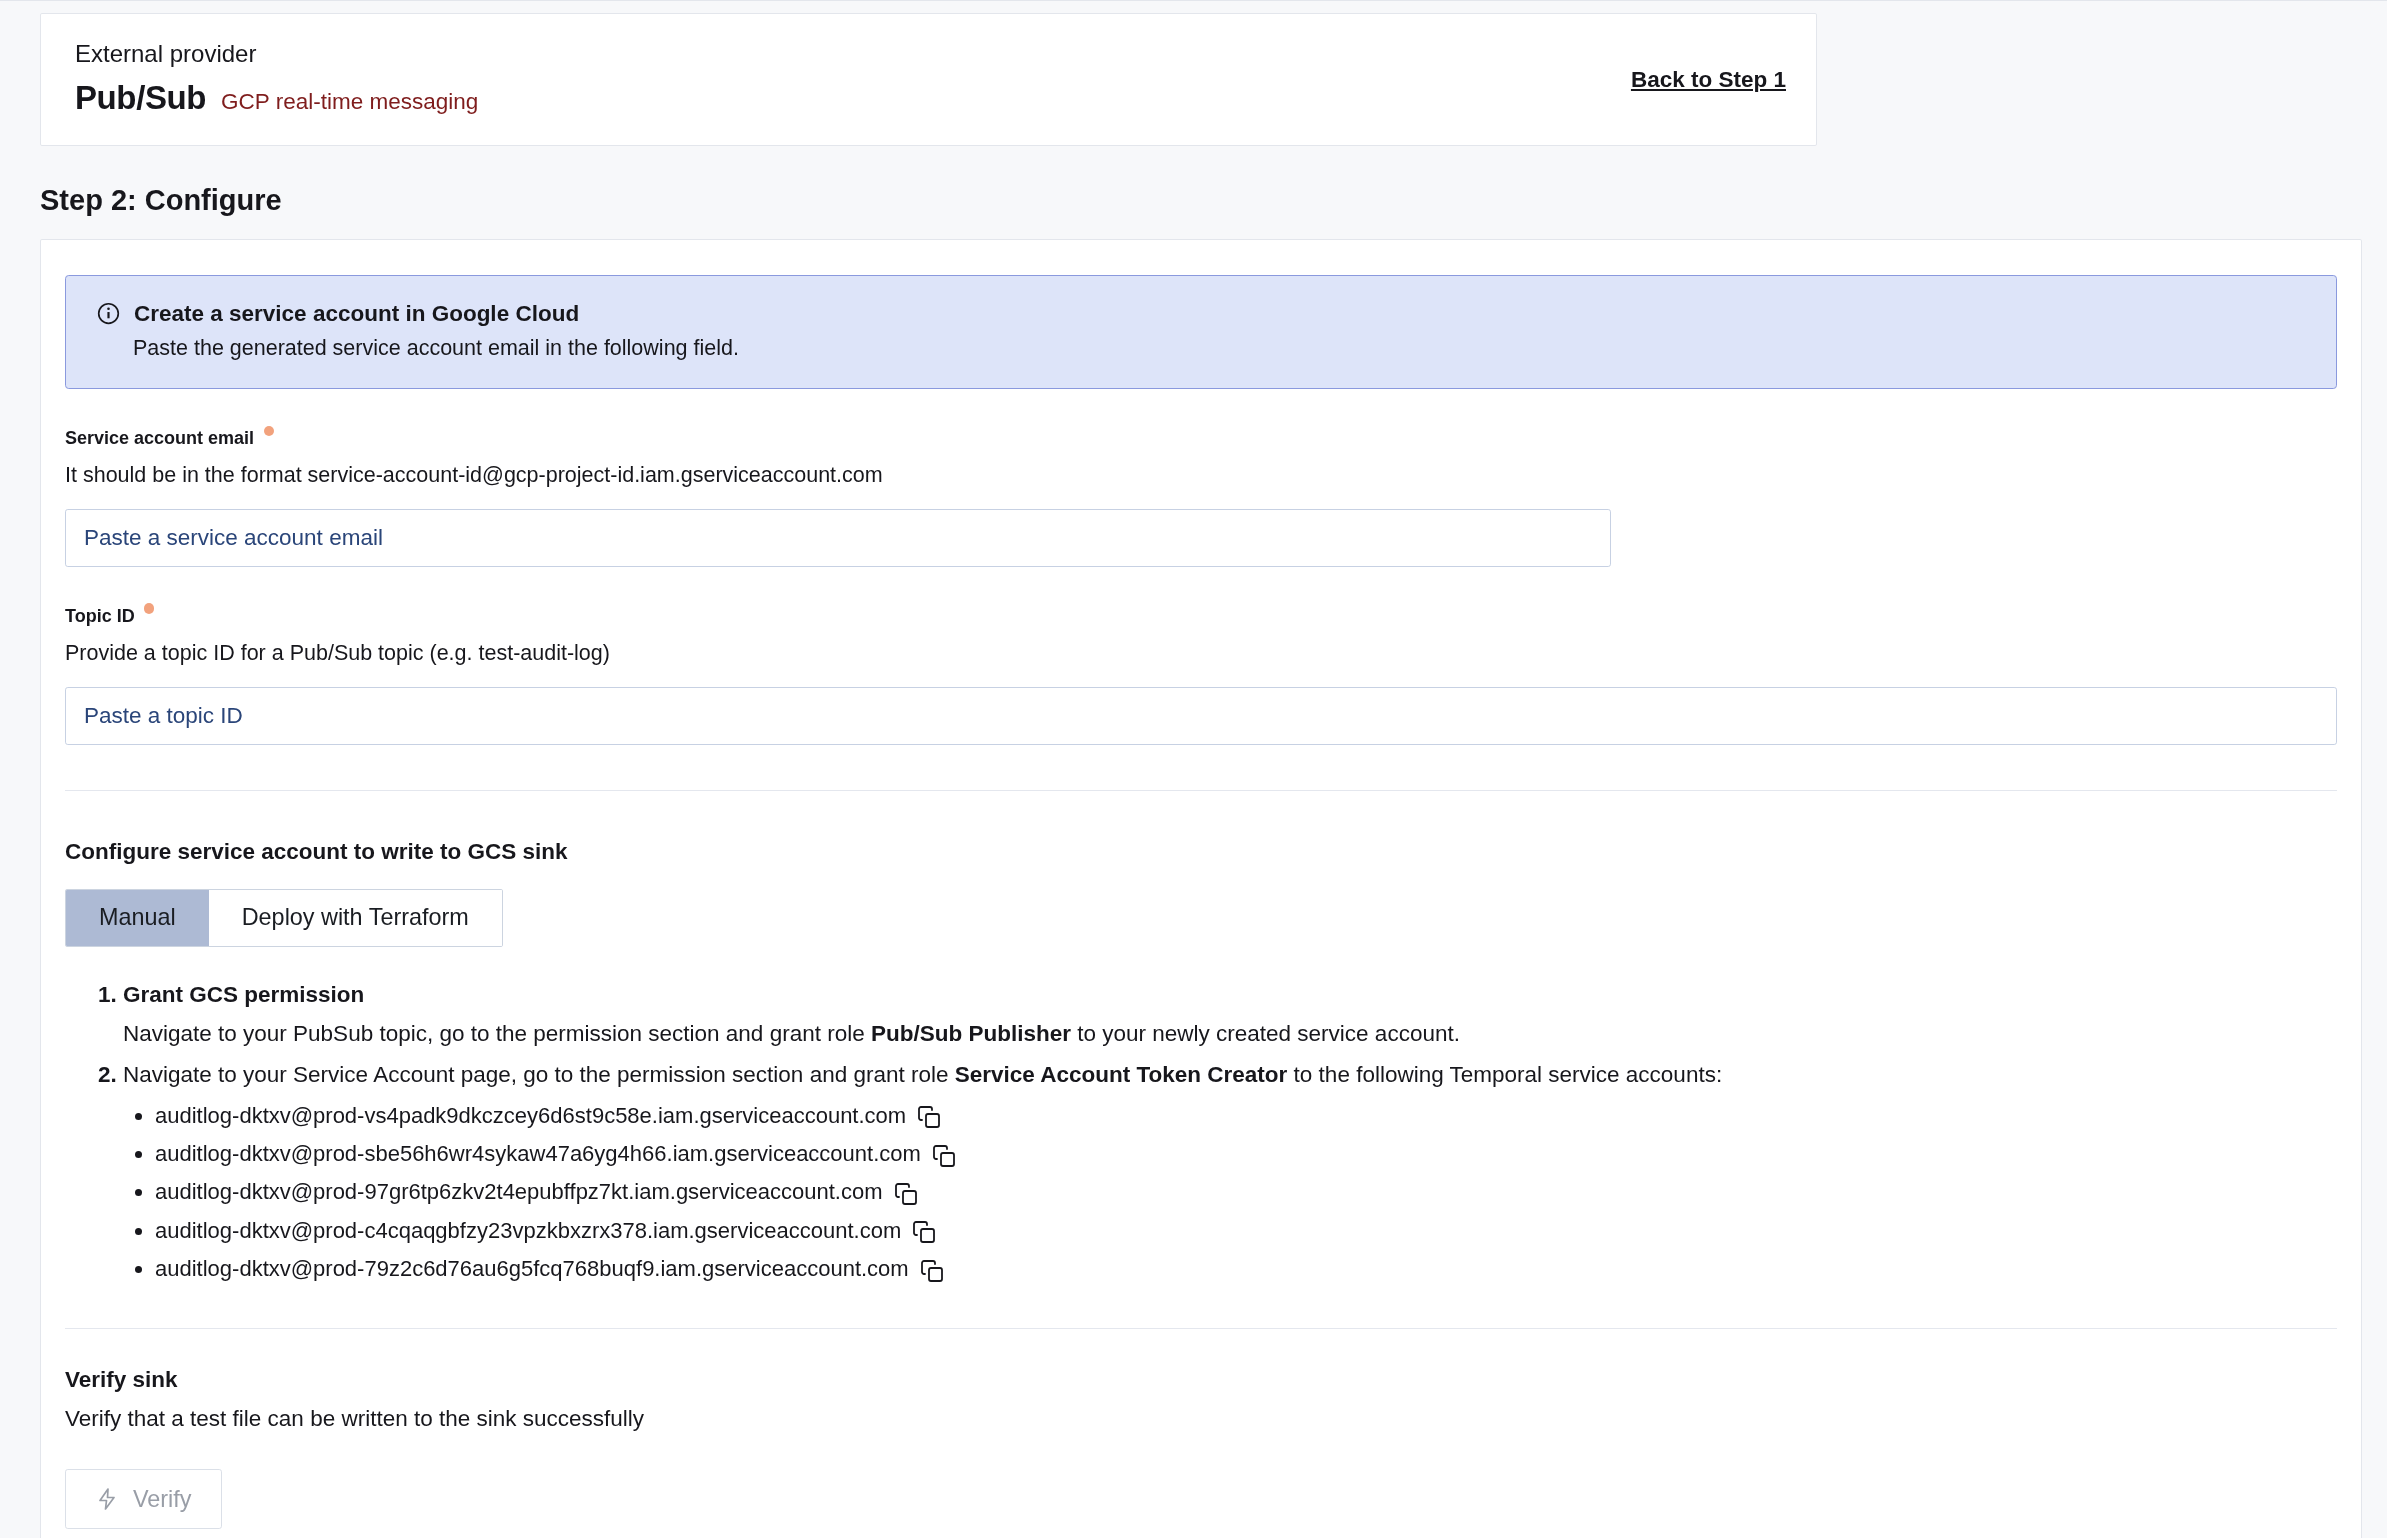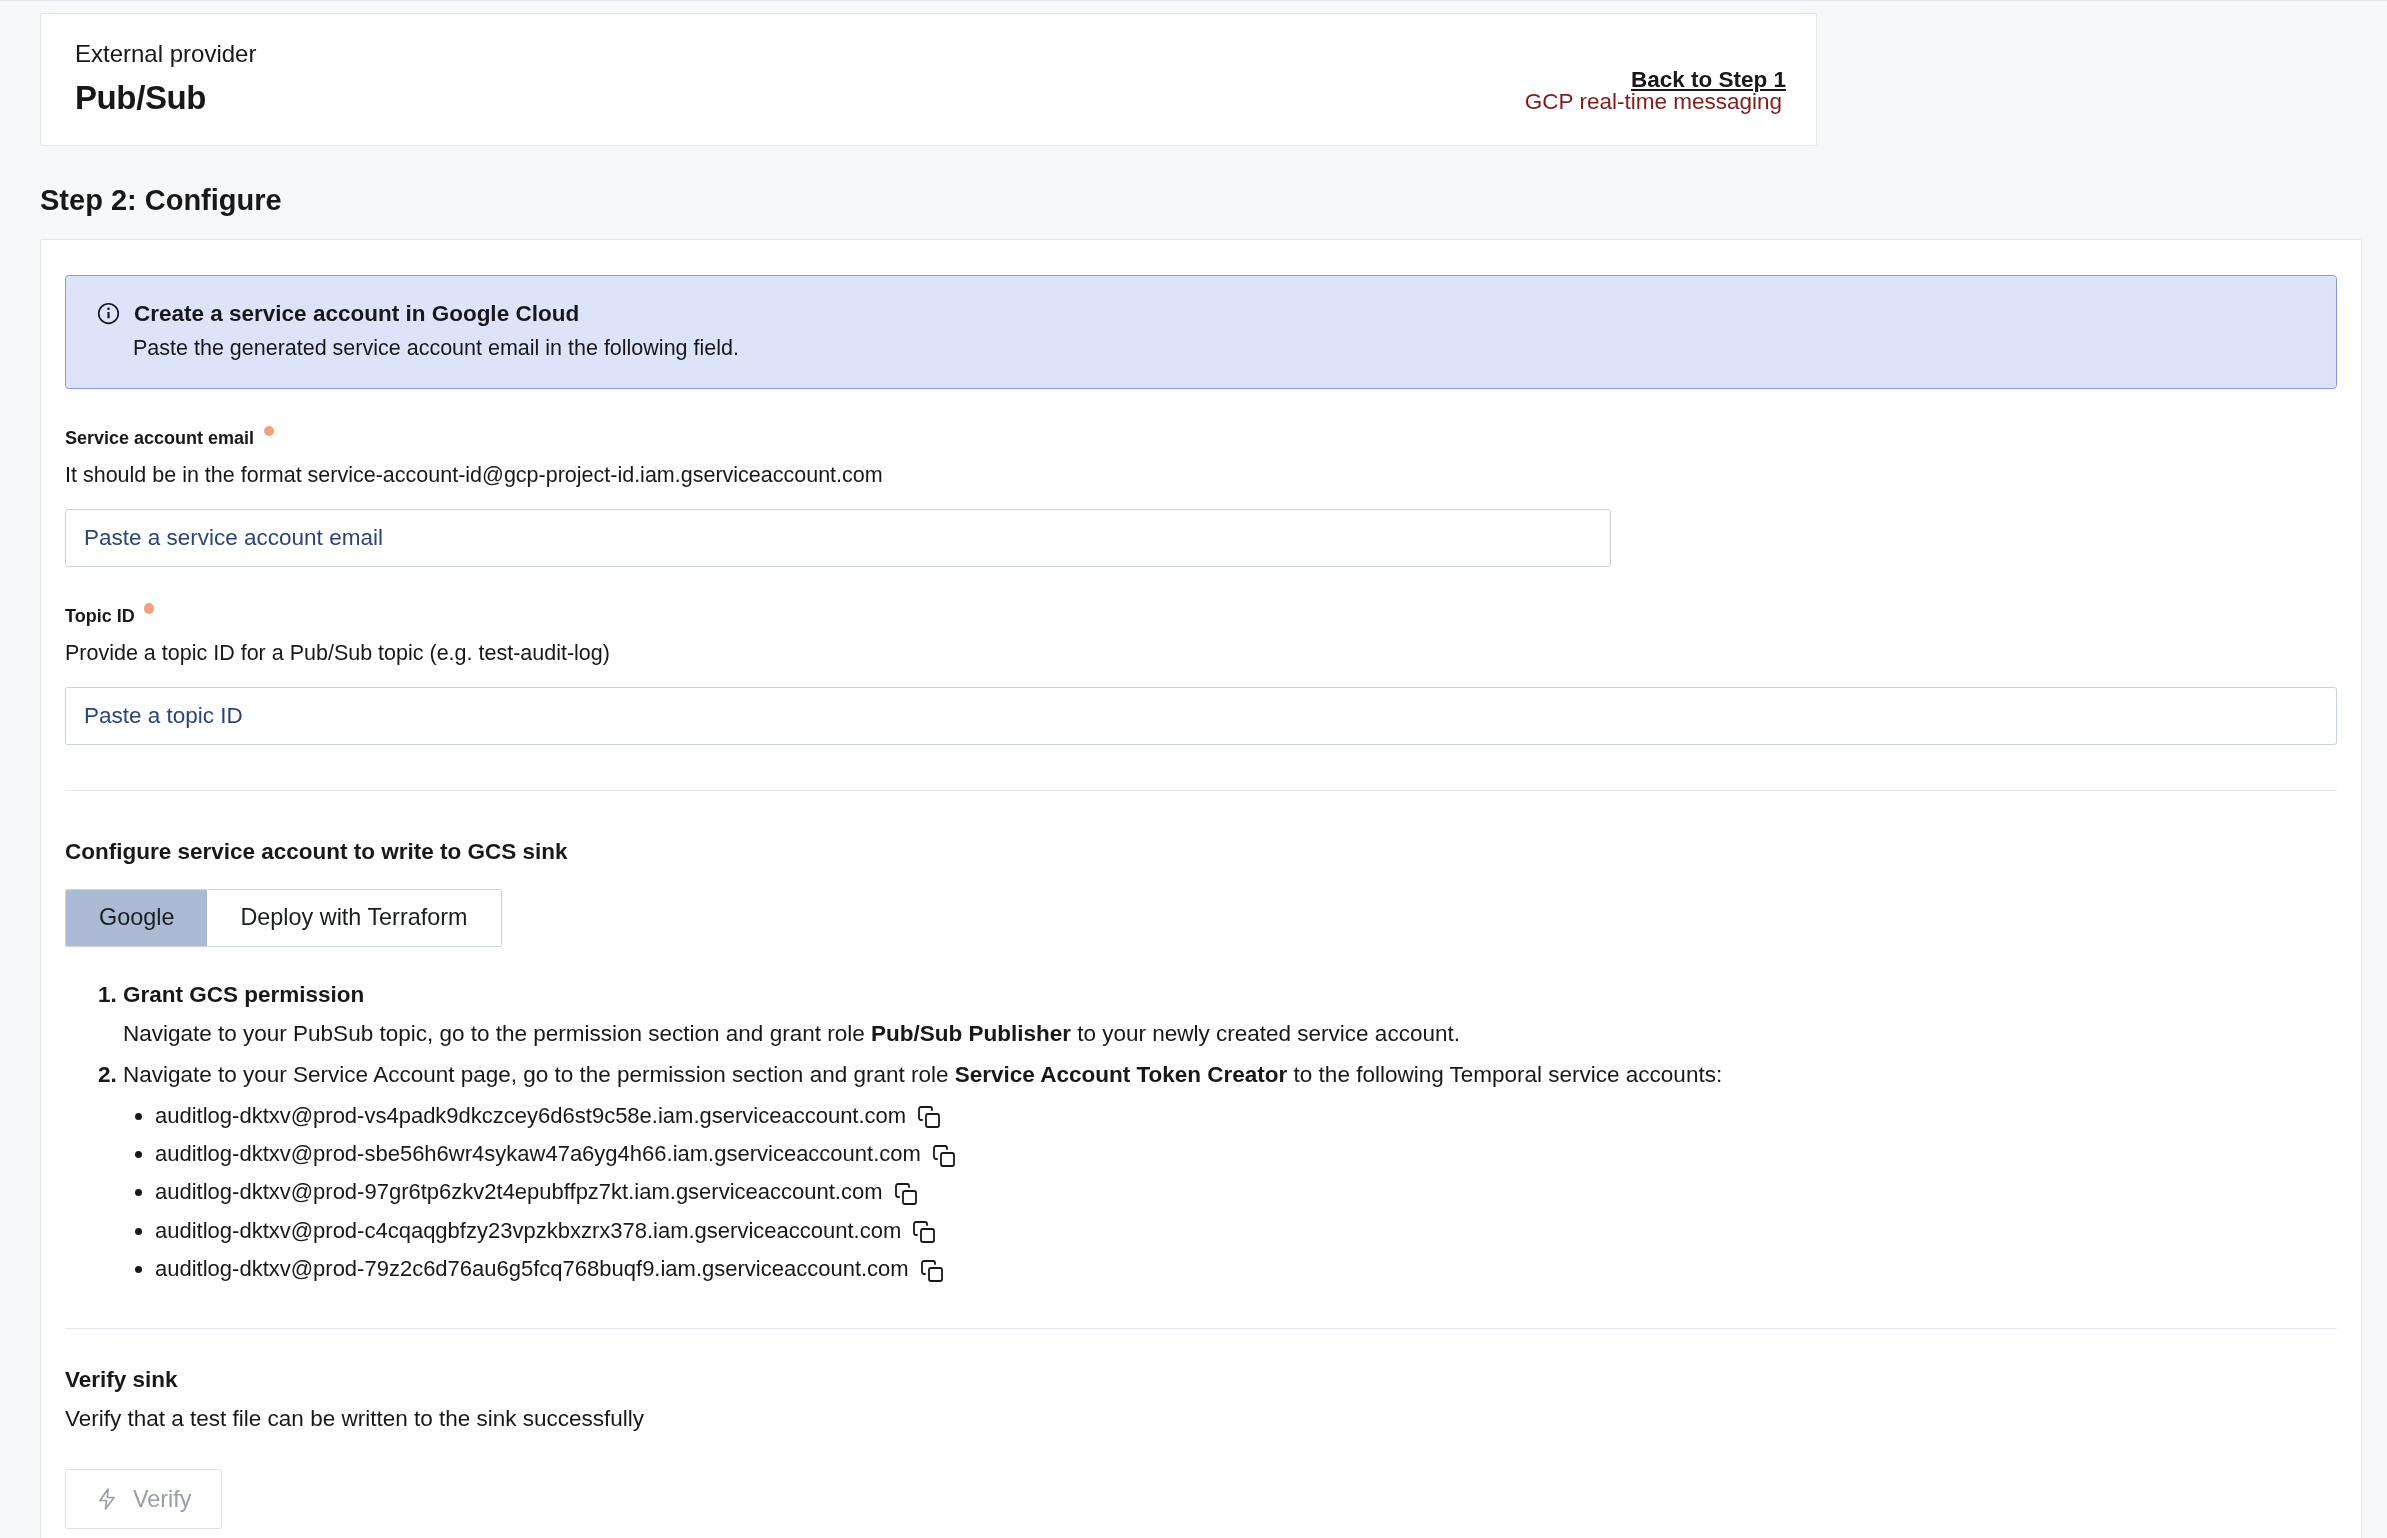--- a/index.html
+++ b/index.html
@@ -17,21 +17,21 @@
   .provider-card {
     position: relative;
     margin: 12px 0 0 40px;
     width: 1777px;
     background: #ffffff;
     border: 0.9px solid #e3e6ec;
     border-radius: 1.9px;
     padding: 26px 34px 28px 34px;
   }
   .eyebrow { font-size: 24px; line-height: 28px; }
-  .name-row { margin-top: 11.2px; display: flex; align-items: baseline; gap: 15px; justify-content: space-between; }
+  .name-row { margin-top: 11.2px; display: flex; align-items: baseline; gap: 15px; }
   .provider-name { font-size: 33px; font-weight: 700; letter-spacing: -0.4px; }
   .provider-tagline { font-size: 22.5px; color: #7f1d1d; }
   .back-link {
     position: absolute; right: 30px; top: 50%; transform: translateY(-50%);
     font-size: 22.5px; font-weight: 600; text-decoration: underline; color: #17171c; cursor: pointer;
   }
 
   
   .step-heading { margin: 37px 0 0 40px; font-size: 29px; font-weight: 700; line-height: 34px; }
 
@@ -153,21 +153,21 @@
   </div>
   <div class="field-helper">Provide a topic ID for a Pub/Sub topic (e.g. test-audit-log)</div>
   <input class="text-input input-topic" type="text" placeholder="Paste a topic ID" style="">
 
   <hr class="divider">
 
   
   <div class="section-title">Configure service account to write to GCS sink</div>
 
   <div class="tabs">
-    <div class="tab selected">Google</div>
+    <div class="tab selected">Manual</div>
     <div class="tab">Deploy with Terraform</div>
   </div>
 
   <ol class="steps-list">
     <li>
       <div class="step-title">Grant GCS permission</div>
       <div class="step-body">
         <span>Navigate to your PubSub topic, go to the permission section and grant role </span><span class="bold">Pub/Sub Publisher</span><span> to your newly created service account.</span>
       </div>
     </li>

